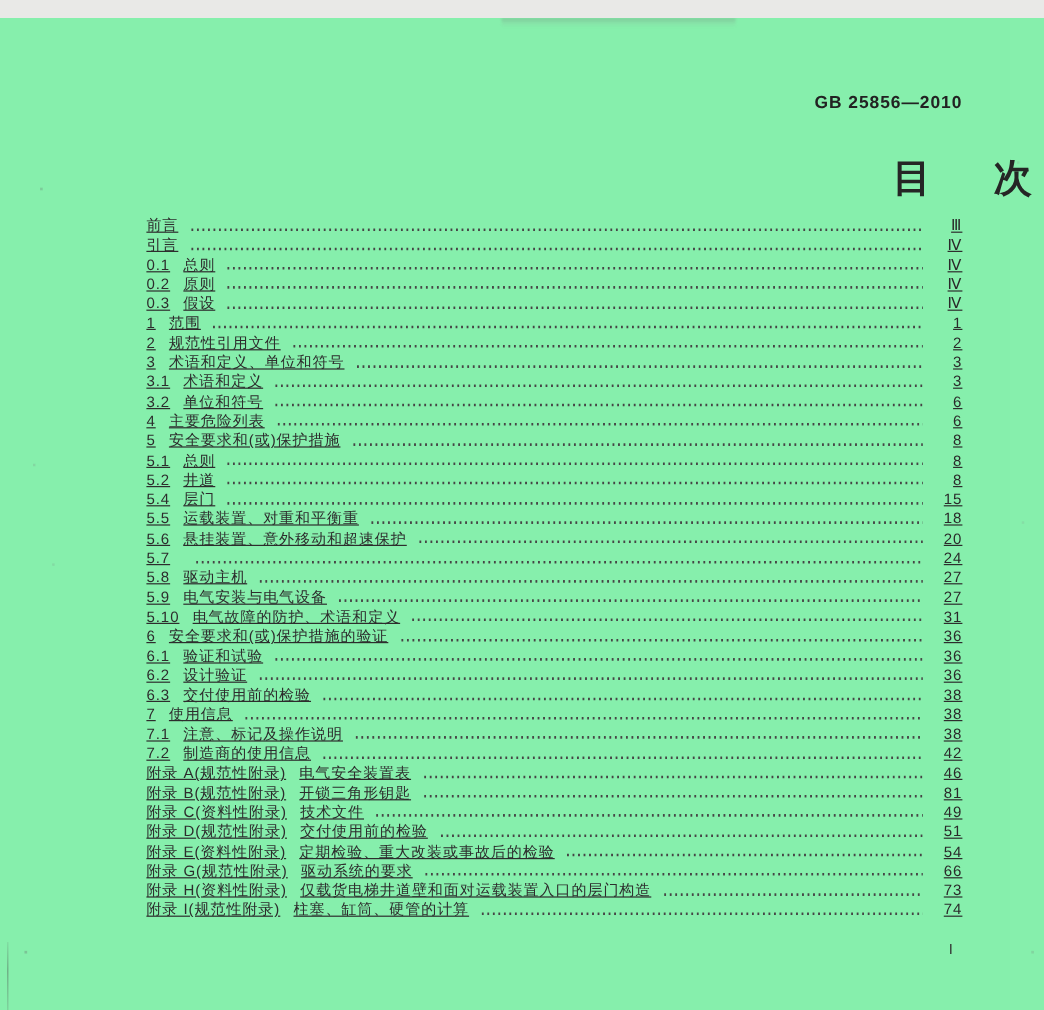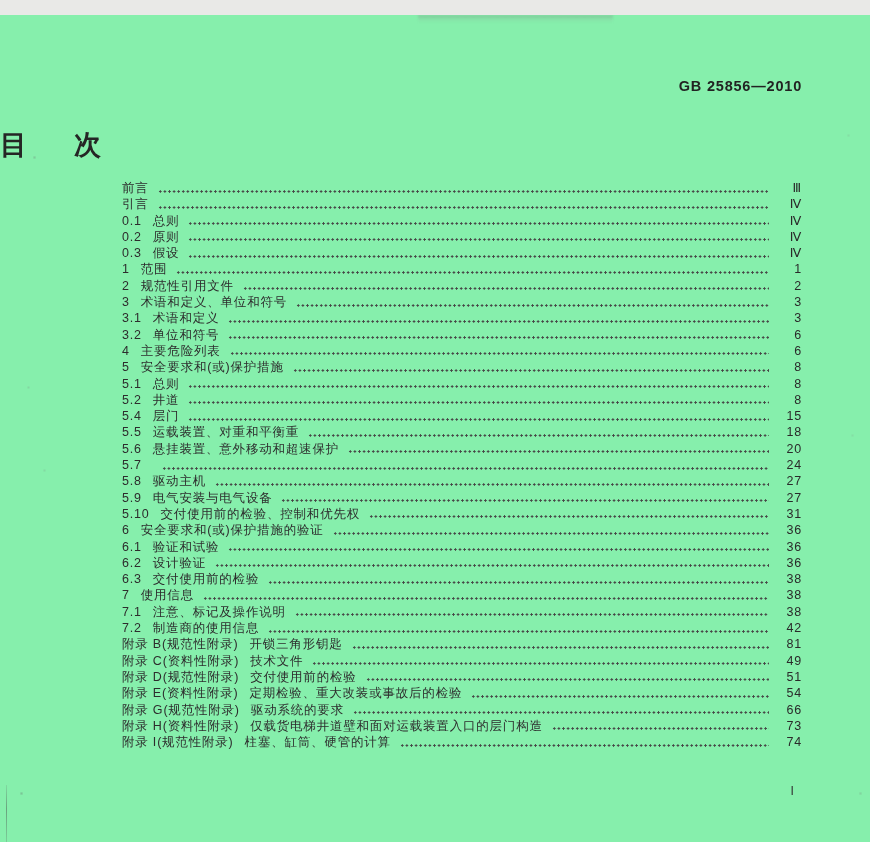--- a/index.html
+++ b/index.html
@@ -55,31 +55,32 @@
     font-size: 14.5px;
     font-weight: bold;
     letter-spacing: 0.8px;
     color: #222;
   }
   .doc-title {
     position: absolute;
     top: 112px;
     left: 0;
     width: 100%;
-    text-align: left;
-    font-size: 27px;
+    text-align: right;
+    font-size: 32px;
     font-weight: bold;
     letter-spacing: 10px;
     color: #252525;
   }
   .toc {
     position: absolute;
     top: 165px;
     left: 122px;
     width: 680px;
+    text-decoration: underline;
   }
   .toc-row {
     display: flex;
     align-items: baseline;
     height: 16.3px;
     font-size: 12.5px;
     line-height: 16.3px;
     letter-spacing: 0.8px;
     white-space: nowrap;
   }
@@ -264,21 +265,21 @@
 
   <div class="toc-row">
     <span class="toc-num">5.9</span>
     <span class="toc-label">电气安装与电气设备</span>
     <span class="toc-dots"></span>
     <span class="toc-page">27</span>
   </div>
 
   <div class="toc-row">
     <span class="toc-num">5.10</span>
-    <span class="toc-label">交付使用前的检验、控制和优先权</span>
+    <span class="toc-label">电气故障的防护、术语和定义</span>
     <span class="toc-dots"></span>
     <span class="toc-page">31</span>
   </div>
 
   <div class="toc-row">
     <span class="toc-num">6</span>
     <span class="toc-label">安全要求和(或)保护措施的验证</span>
     <span class="toc-dots"></span>
     <span class="toc-page">36</span>
   </div>
@@ -318,20 +319,26 @@
     <span class="toc-page">38</span>
   </div>
 
   <div class="toc-row">
     <span class="toc-num">7.2</span>
     <span class="toc-label">制造商的使用信息</span>
     <span class="toc-dots"></span>
     <span class="toc-page">42</span>
   </div>
 
+  <div class="toc-row">
+    <span class="toc-num">附录 A(规范性附录)</span>
+    <span class="toc-label">电气安全装置表</span>
+    <span class="toc-dots"></span>
+    <span class="toc-page">46</span>
+  </div>
 
   <div class="toc-row">
     <span class="toc-num">附录 B(规范性附录)</span>
     <span class="toc-label">开锁三角形钥匙</span>
     <span class="toc-dots"></span>
     <span class="toc-page">81</span>
   </div>
 
   <div class="toc-row">
     <span class="toc-num">附录 C(资料性附录)</span>

